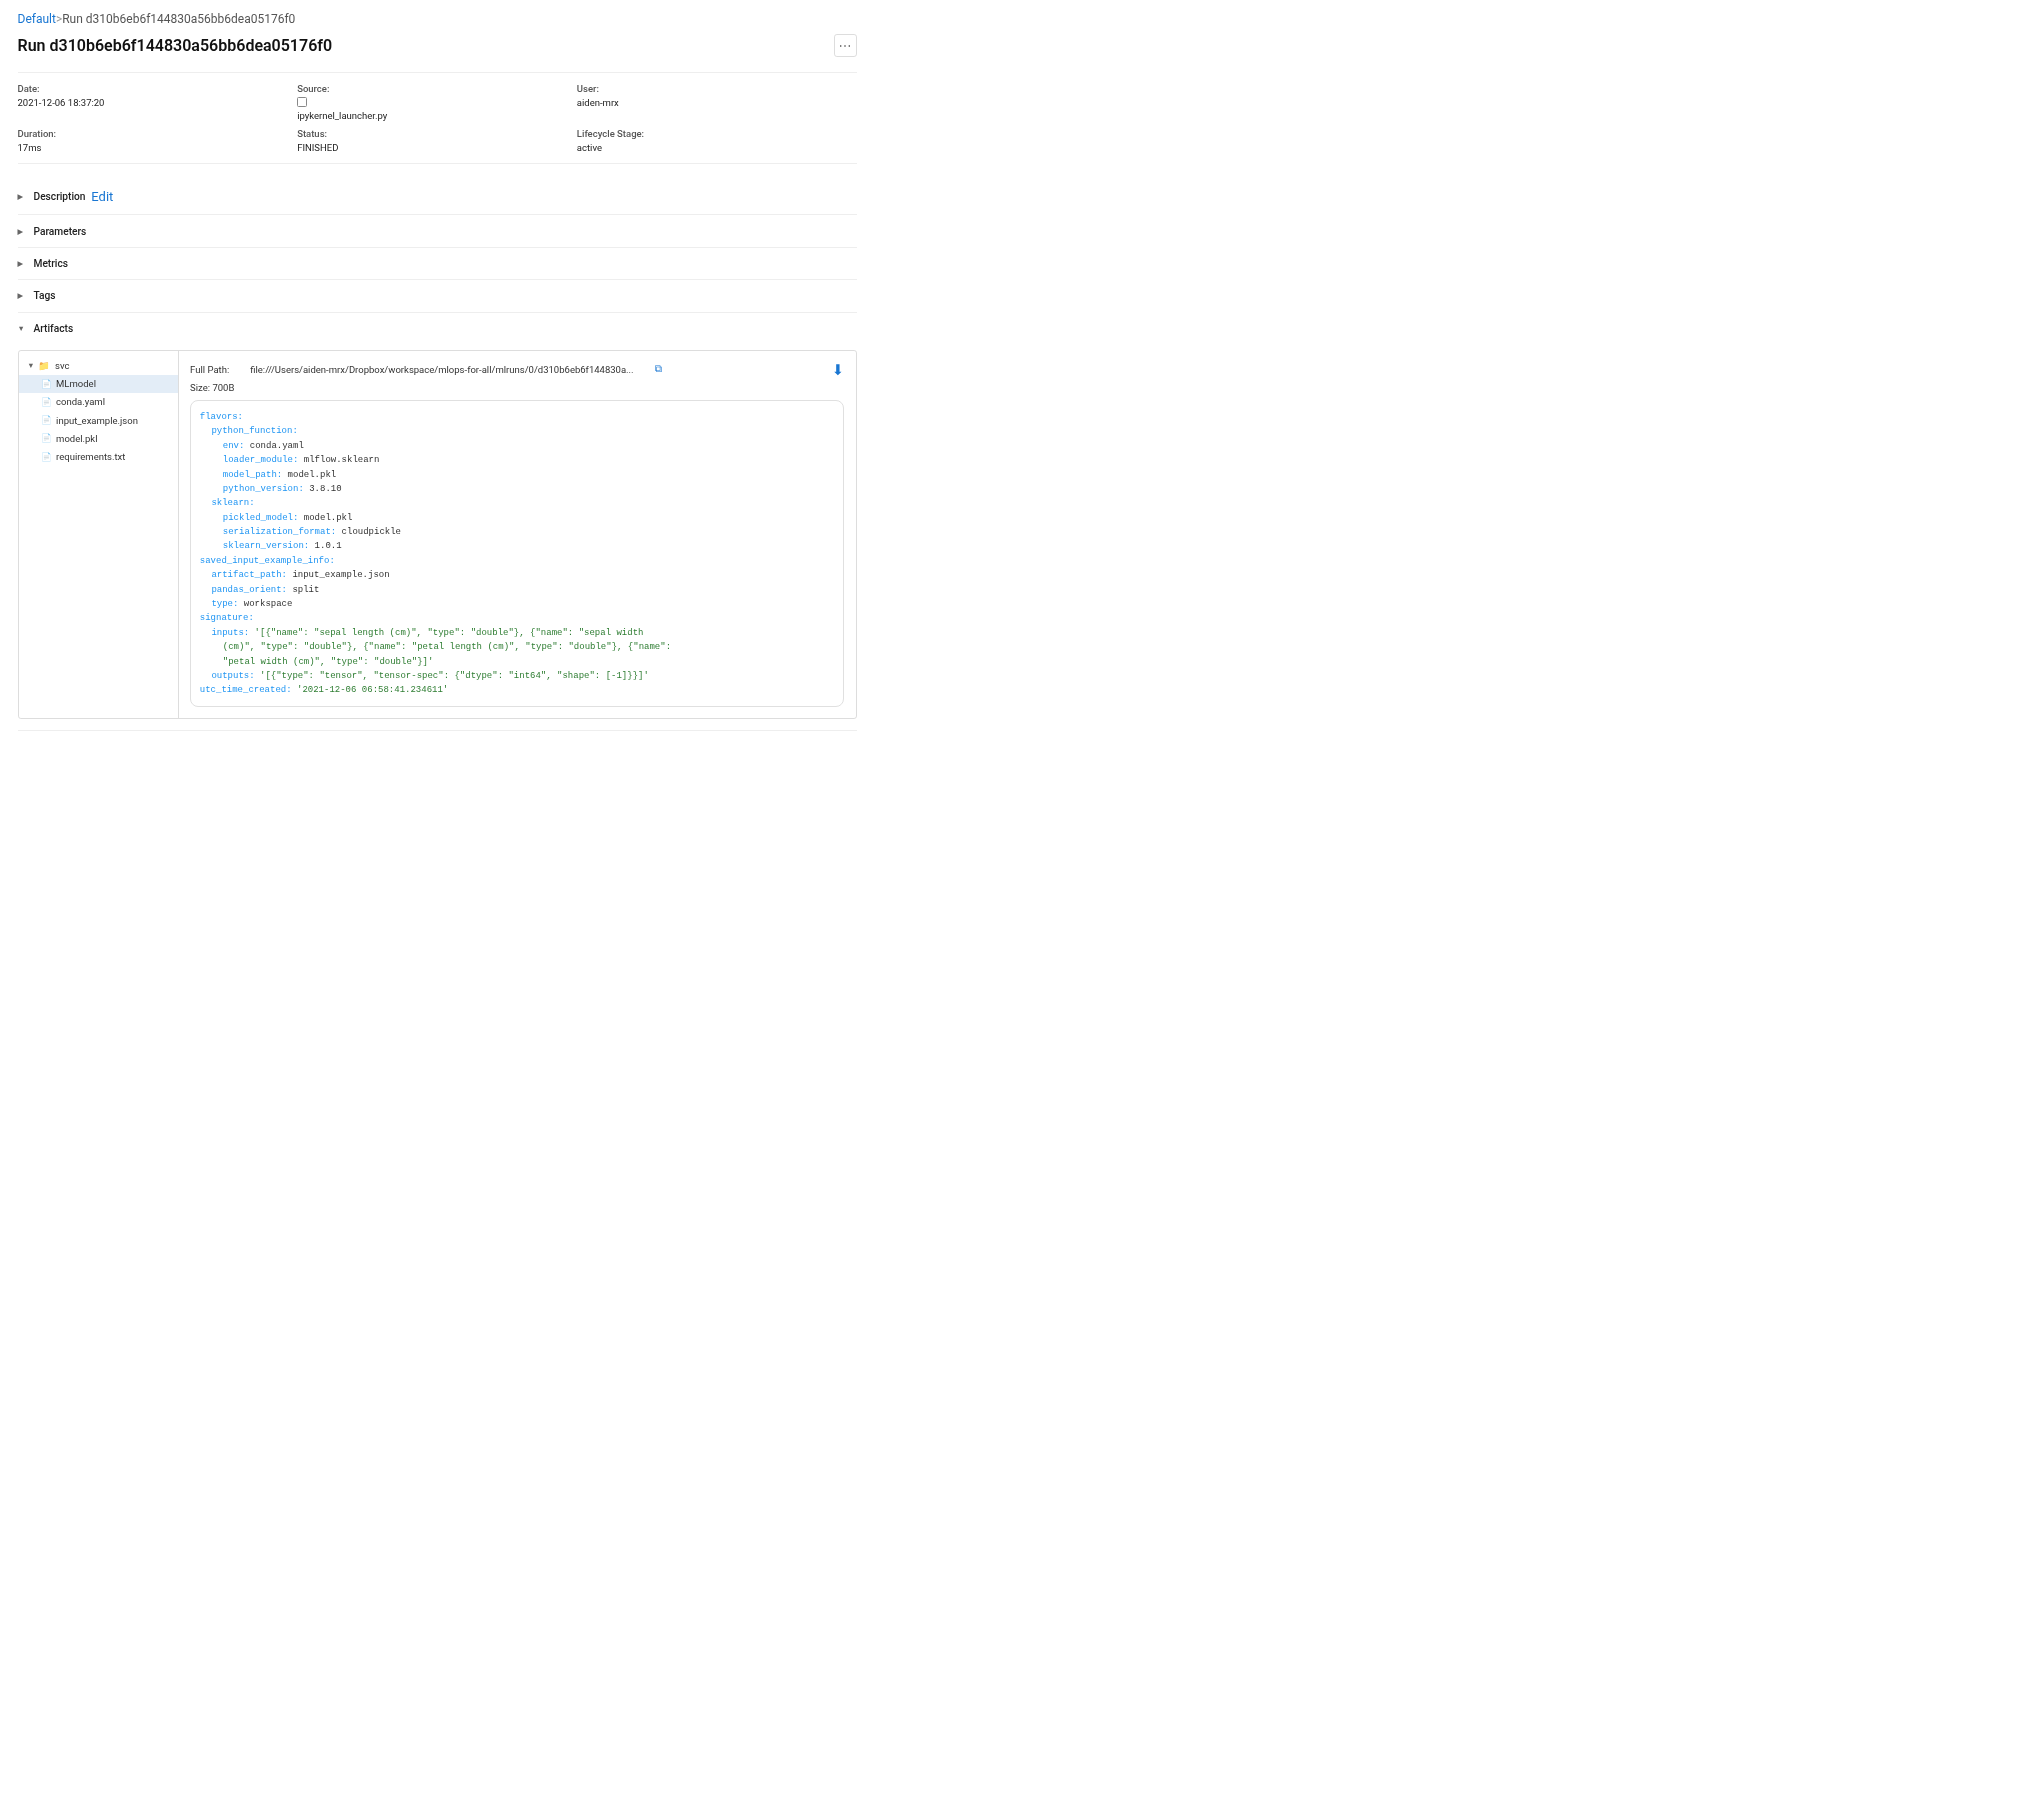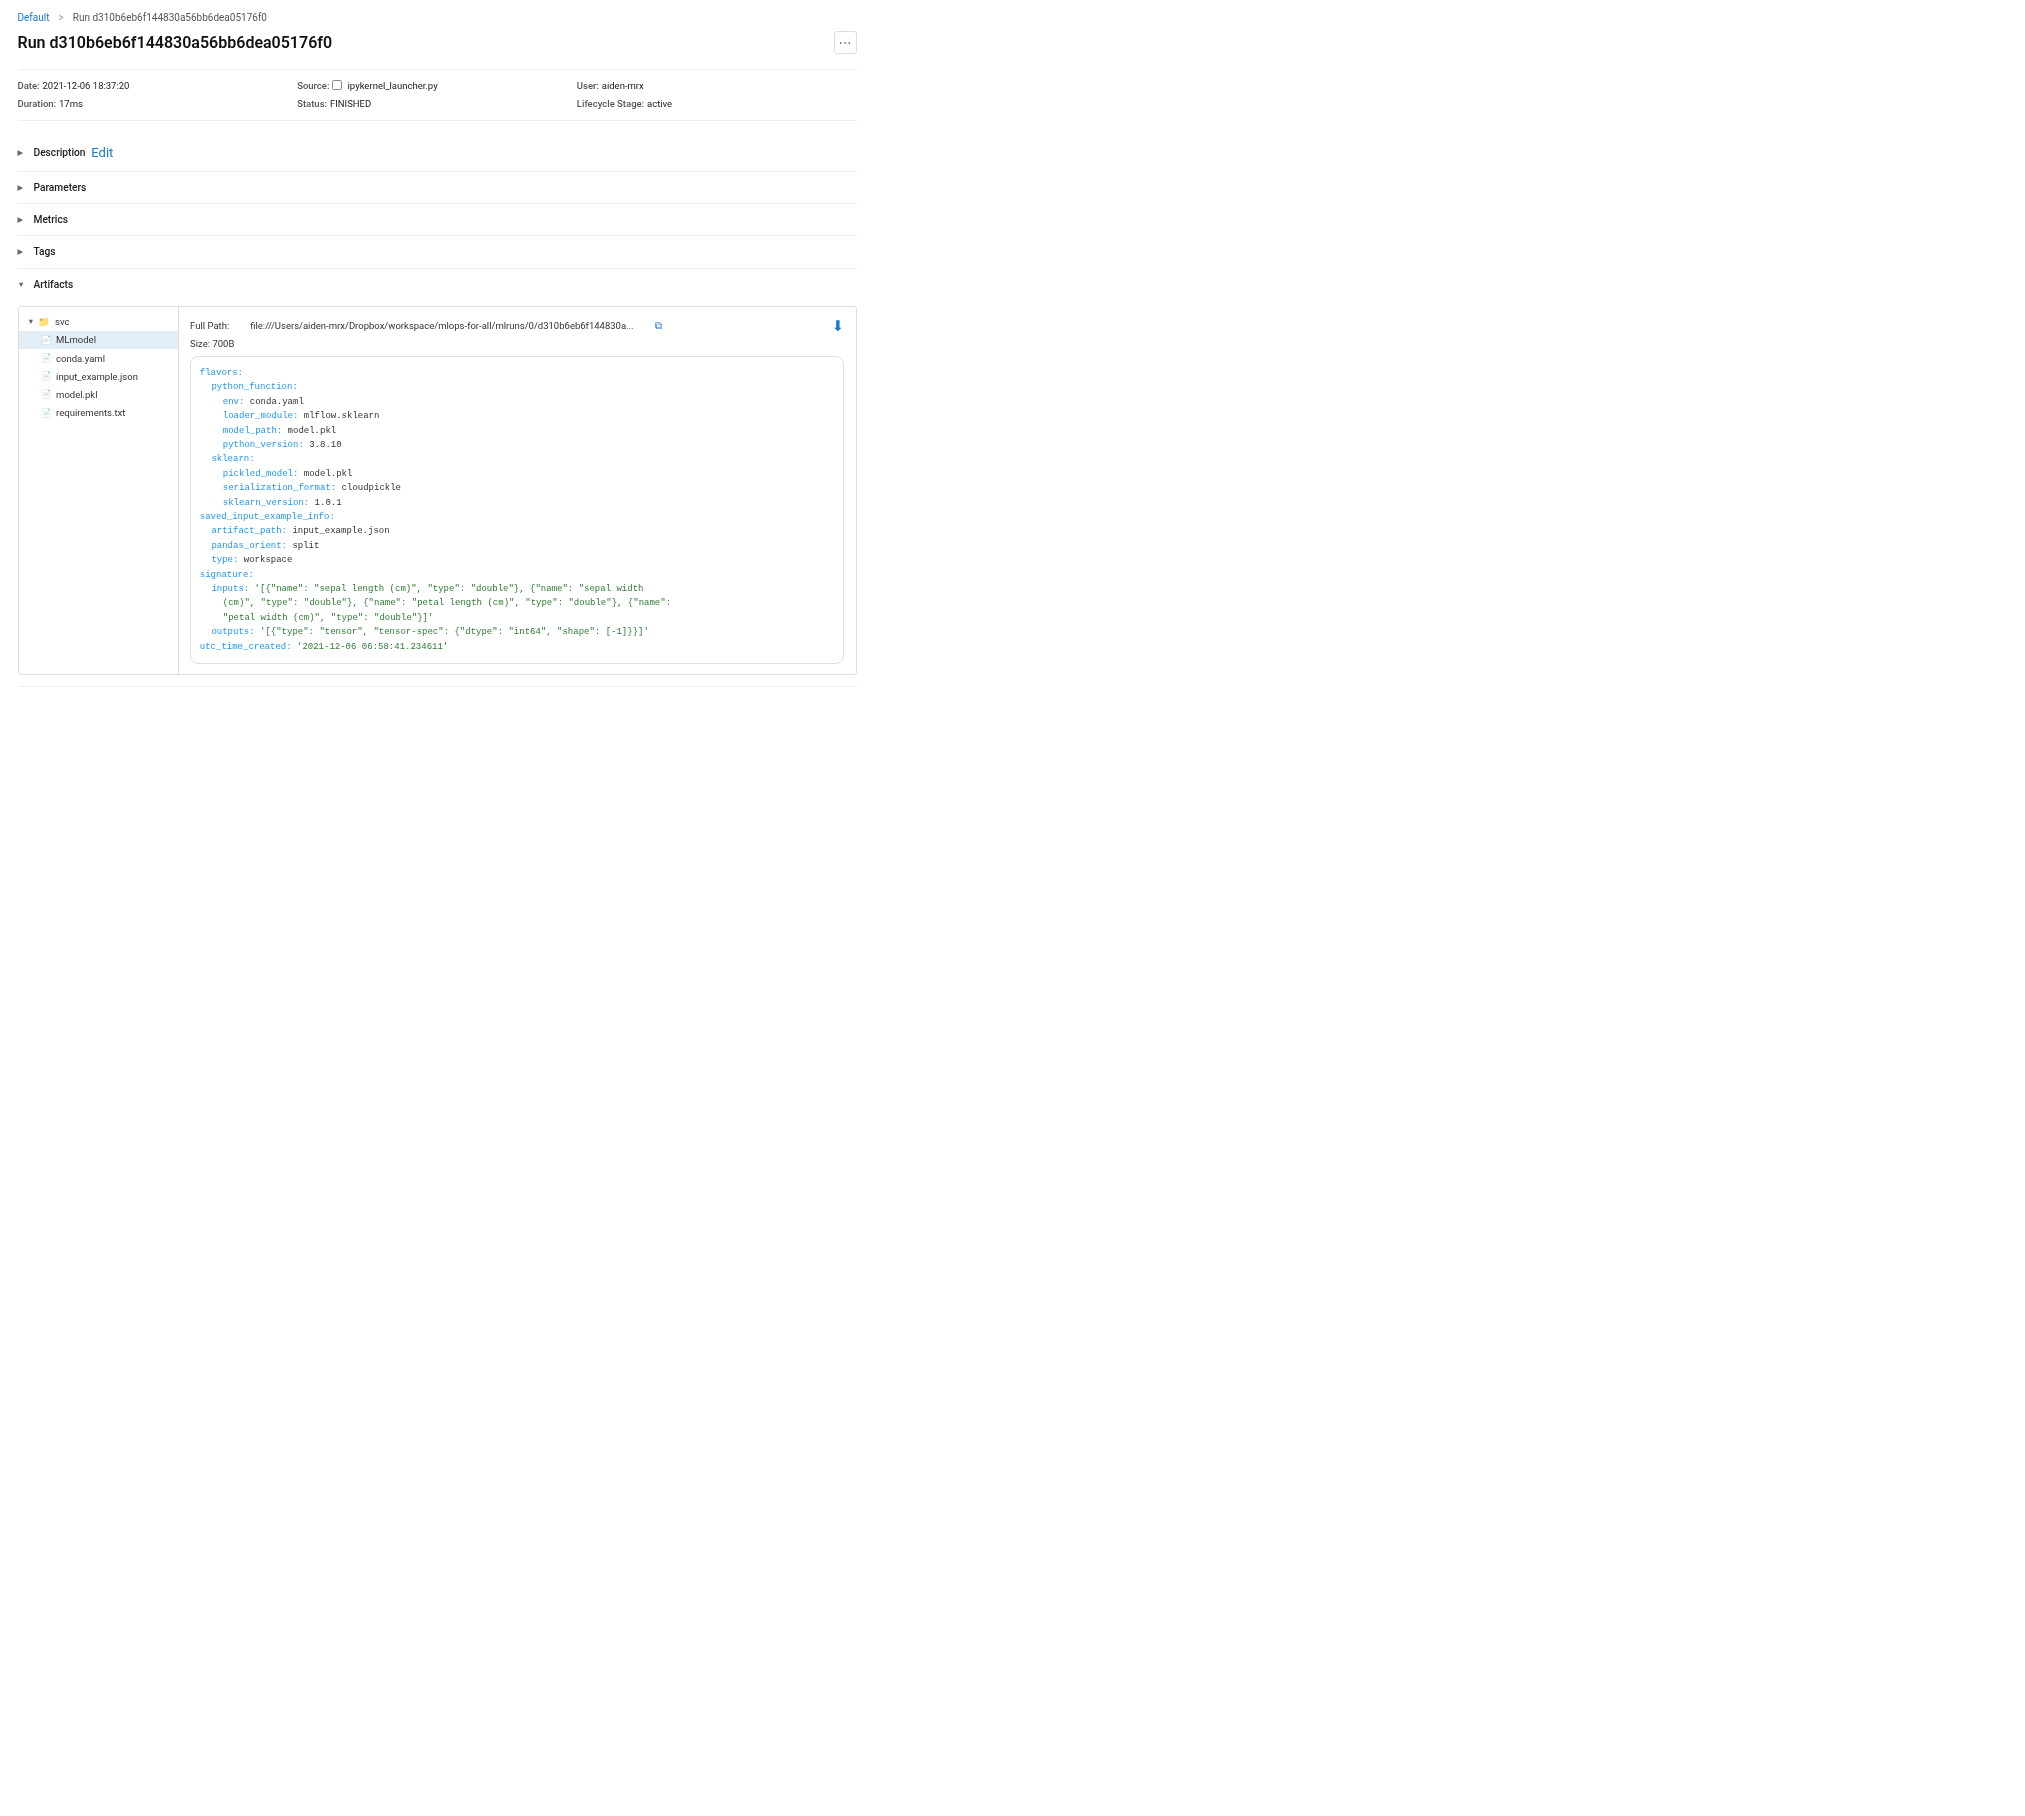--- a/index.html
+++ b/index.html
@@ -9,22 +9,22 @@
       color: #333;
       background: #fff;
     }
     .page-container {
       padding: 11.6px 17.5px;
       max-width: 874px;
     }
     .breadcrumb {
       display: flex;
       align-items: center;
-      gap: 9px;
-      font-size: 10px;
+      gap: 0;
+      font-size: 12px;
       color: #555;
       margin-bottom: 8.7px;
     }
     .breadcrumb-separator {
       color: #999;
     }
     .page-header {
       display: flex;
       align-items: center;
       justify-content: space-between;
@@ -54,20 +54,21 @@
       gap: 7.3px 0;
       margin-bottom: 14.6px;
       border-top: 0.7px solid #eee;
       border-bottom: 0.7px solid #eee;
       padding: 10.2px 0;
     }
     .meta-item {
       display: flex;
       gap: 2.9px;
       font-size: 9.5px;
+      flex-direction: column;
     }
     .meta-label {
       color: #555;
       font-weight: 500;
     }
     .meta-value {
       color: #222;
     }
     .source-icon {
       display: inline-block;

